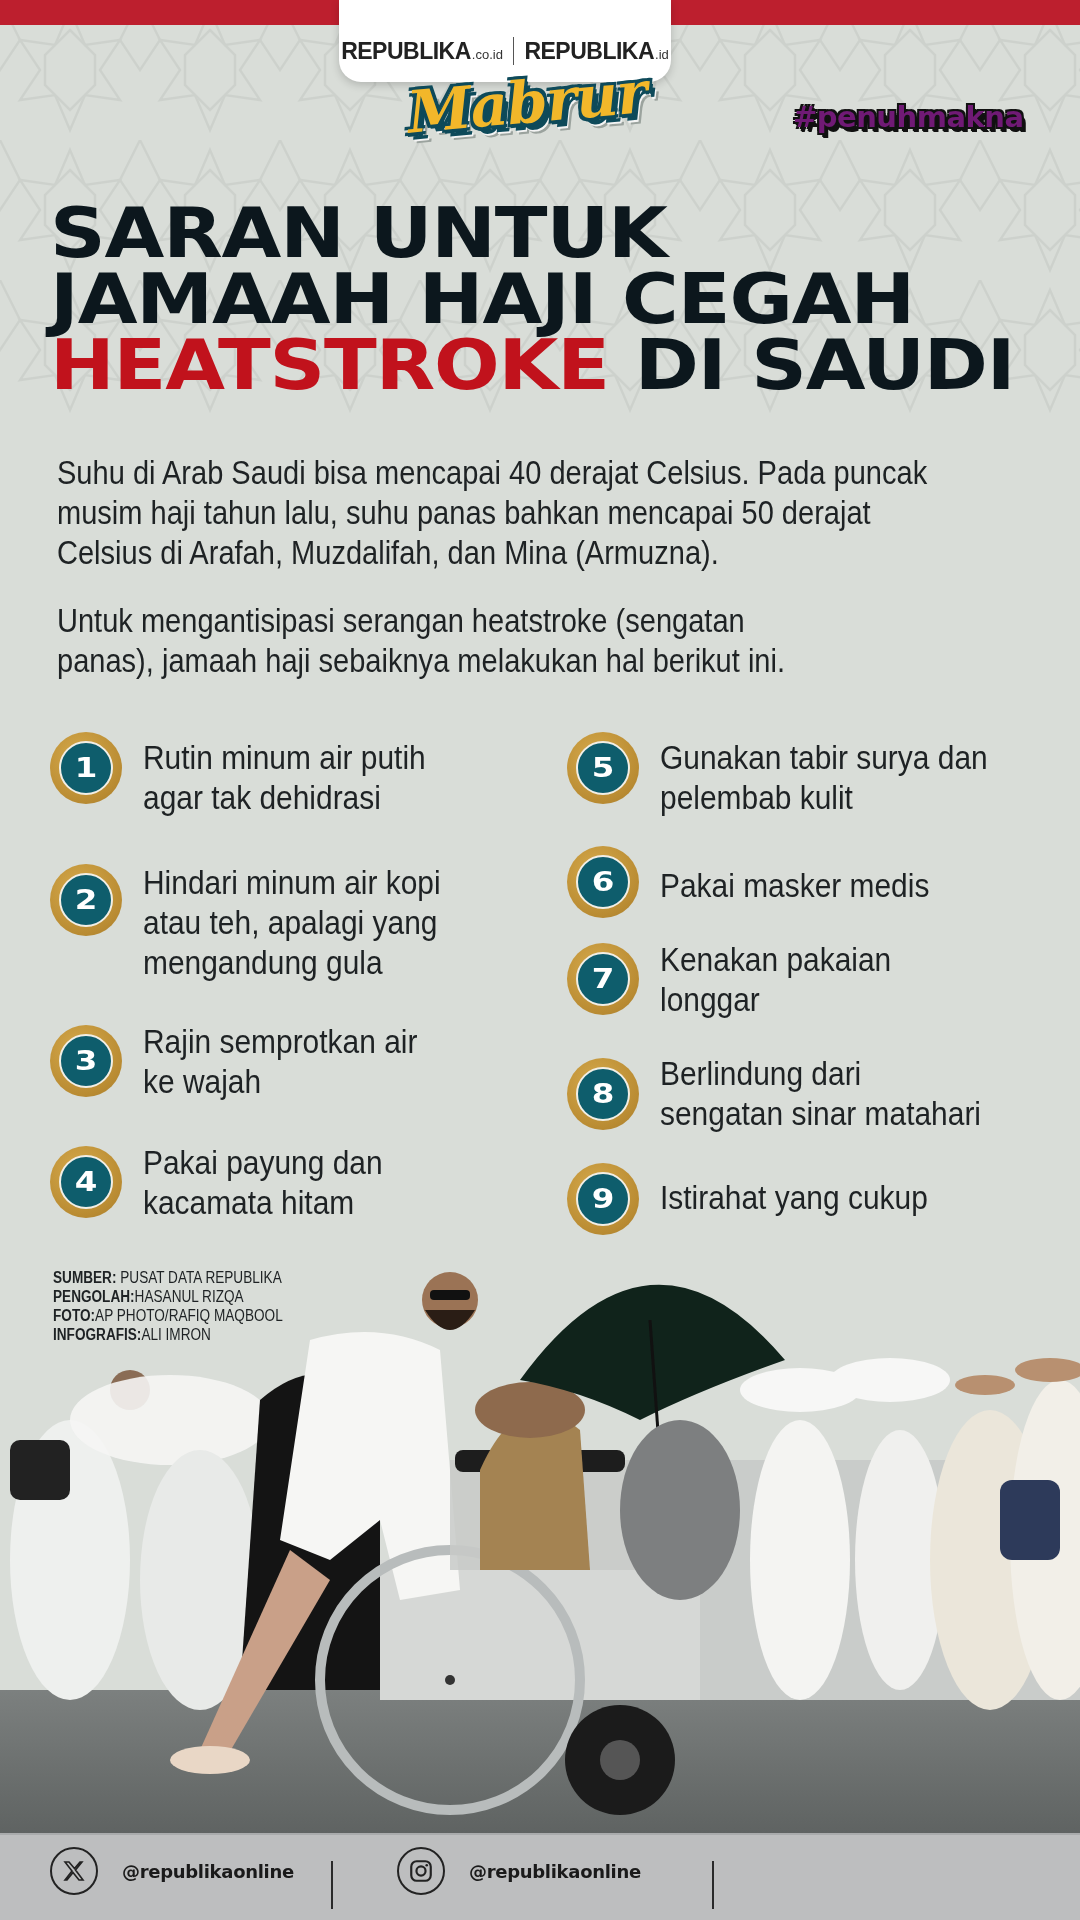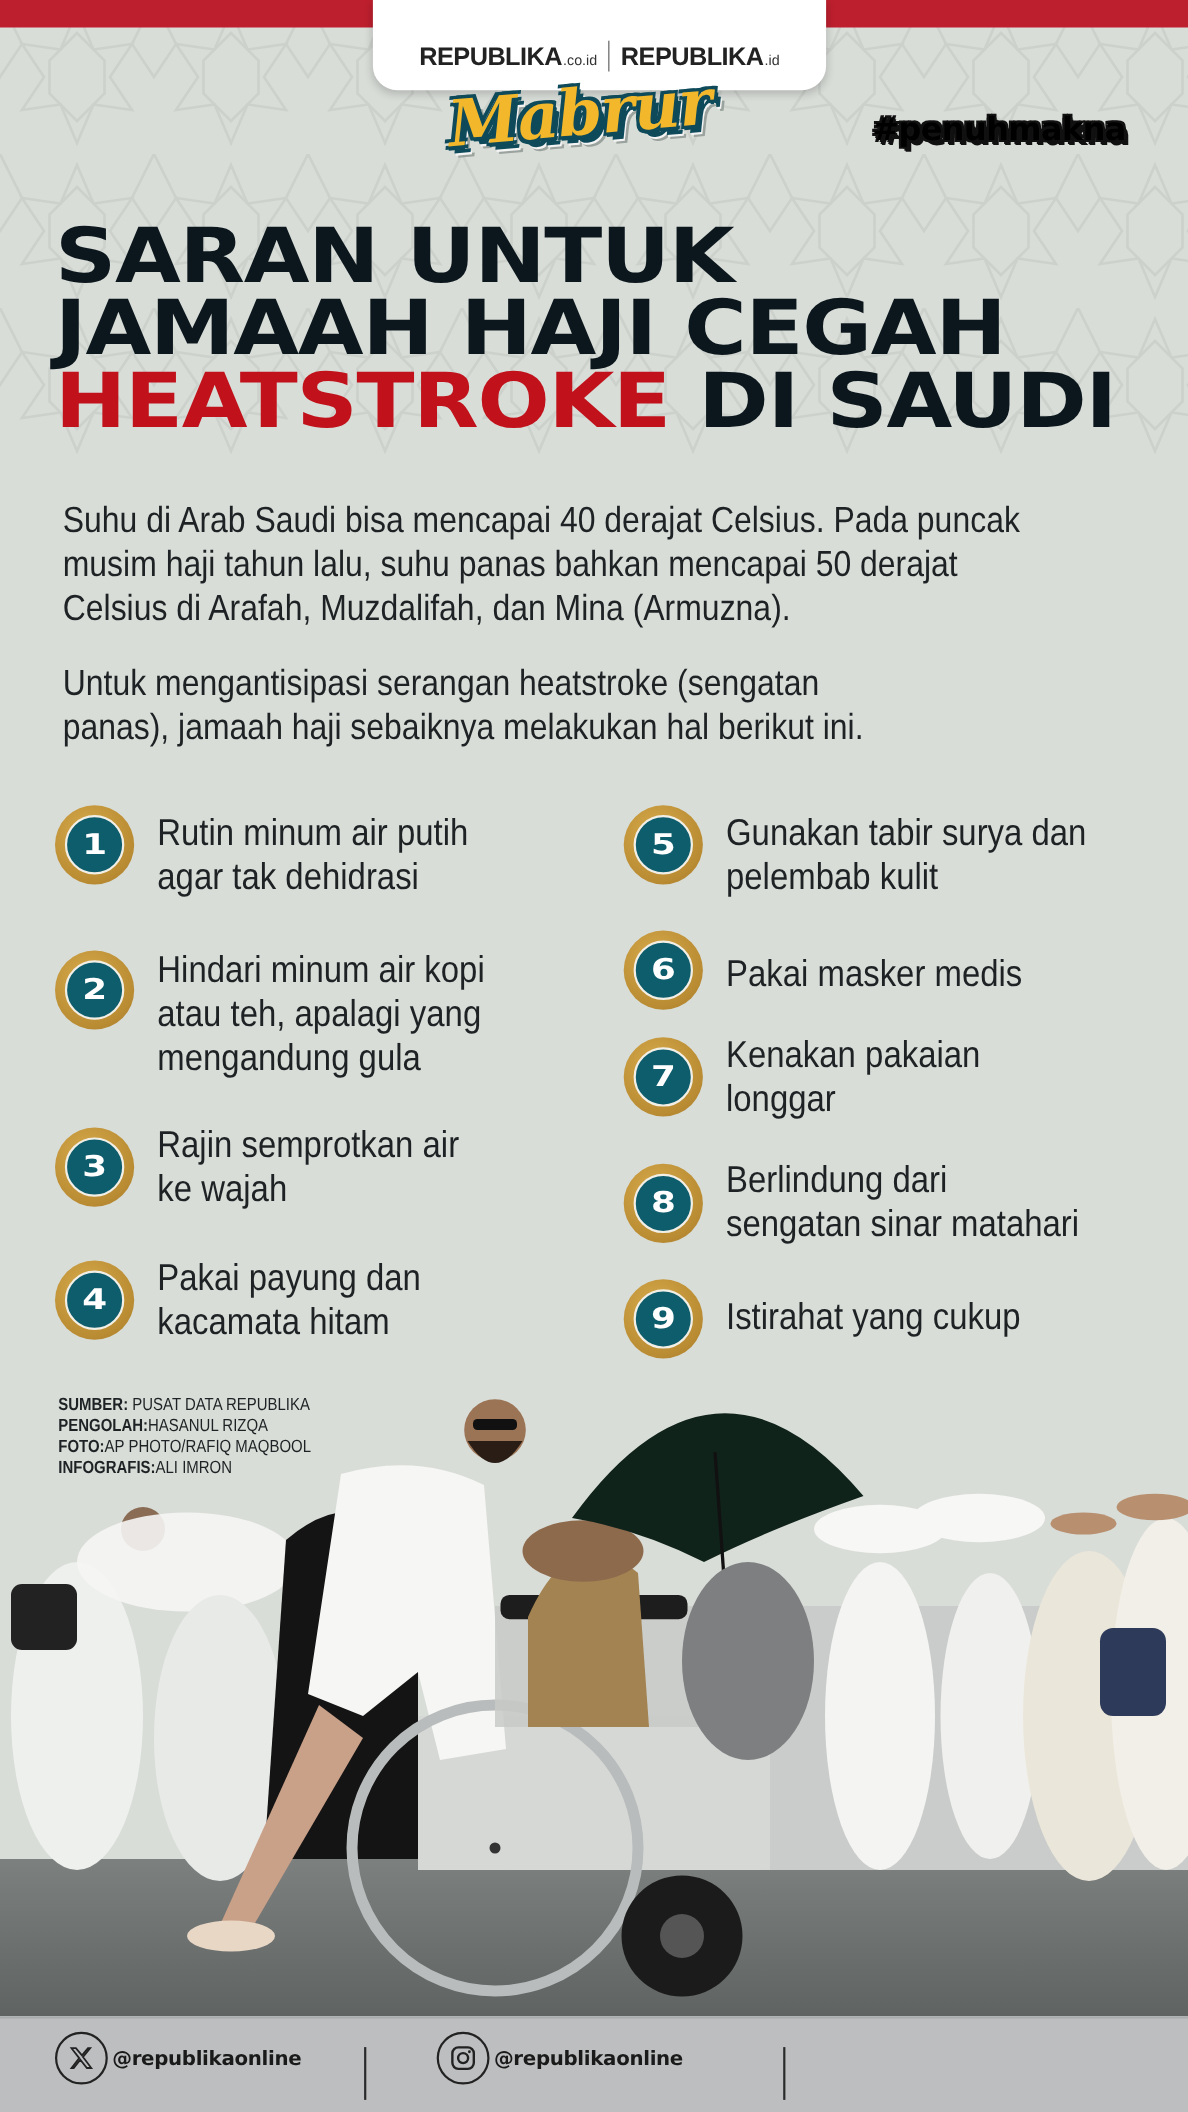--- a/index.html
+++ b/index.html
@@ -12,21 +12,21 @@
   }
   .pattern {
     position: absolute; left: 0; top: 0; width: 1080px; height: 420px;
     opacity: 0.55; pointer-events: none;
   }
   .top-bar {
     position: absolute; left: 0; top: 0; width: 1080px; height: 25px;
     background: #bd1f2e;
   }
   .logo-card {
-    position: absolute; left: 339px; top: 0; width: 412px; height: 82px;
+    position: absolute; left: 339px; top: 0; width: 332px; height: 82px;
     background: #ffffff; border-radius: 0 0 22px 22px;
     box-shadow: 0 3px 8px rgba(0,0,0,0.18);
     display: flex; align-items: center; justify-content: center; gap: 10px;
     padding-top: 20px;
   }
   .logo-text {
     font-family: "Liberation Sans", sans-serif; font-weight: 900;
     font-size: 23px; letter-spacing: -0.5px; color: #222;
   }
   .logo-suffix { font-size: 13px; font-weight: 400; color: #333; margin-left: 1px; }
@@ -38,21 +38,21 @@
   .mabrur-text {
     position: absolute; left: 0; top: 0;
     font-family: "DejaVu Serif", serif; font-style: italic; font-weight: bold;
     font-size: 58px; color: #f2b72a; letter-spacing: -1px;
     text-shadow: -3px -3px 0 #0e4a5a, 3px -3px 0 #0e4a5a, -3px 3px 0 #0e4a5a, 3px 3px 0 #0e4a5a,
                  0 4px 0 #0e4a5a, 5px 7px 0 #0e4a5a, 6px 9px 0 #f4f4f4, 8px 11px 0 #9ba39e;
   }
   .hashtag {
     position: absolute; left: 793px; top: 100px;
     font-family: "DejaVu Sans", sans-serif; font-weight: bold;
-    font-size: 29px; color: #000000; letter-spacing: -0.5px;
+    font-size: 29px; color: #701a75; letter-spacing: -0.5px;
     text-shadow: -2px -2px 0 #111, 2px -2px 0 #111, -2px 2px 0 #111, 2px 2px 0 #111,
                  3px 4px 0 #111, 4px 5px 0 #111;
   }
   .headline {
     position: absolute; left: 50px; top: 200px; width: 1000px;
     font-family: "DejaVu Sans", sans-serif; font-weight: bold;
     font-size: 69px; line-height: 66px; color: #0c171d;
     letter-spacing: -1px; transform: scaleX(1.12); transform-origin: left top;
   }
   .headline .line { display: block; white-space: nowrap; }
@@ -94,21 +94,21 @@
   .credits b { font-weight: bold; }
   .photo {
     position: absolute; left: 0; top: 1260px; width: 1080px; height: 573px;
     overflow: hidden;
   }
   .footer {
     position: absolute; left: 0; top: 1833px; width: 1080px; height: 87px;
     background: #bdbebf; border-top: 2px solid #a9abac;
   }
   .social {
-    position: absolute; top: 12px; display: flex; align-items: center; gap: 4px;
+    position: absolute; top: 12px; display: flex; align-items: center; gap: 24px;
   }
   .social-icon {
     width: 48px; height: 48px; border-radius: 50%; border: 2.5px solid #222;
     display: flex; align-items: center; justify-content: center;
   }
   .social-label {
     font-family: "DejaVu Sans", sans-serif; font-weight: bold; font-size: 18px;
     color: #1a1a1a; letter-spacing: -0.3px;
   }
   .footer-sep {

